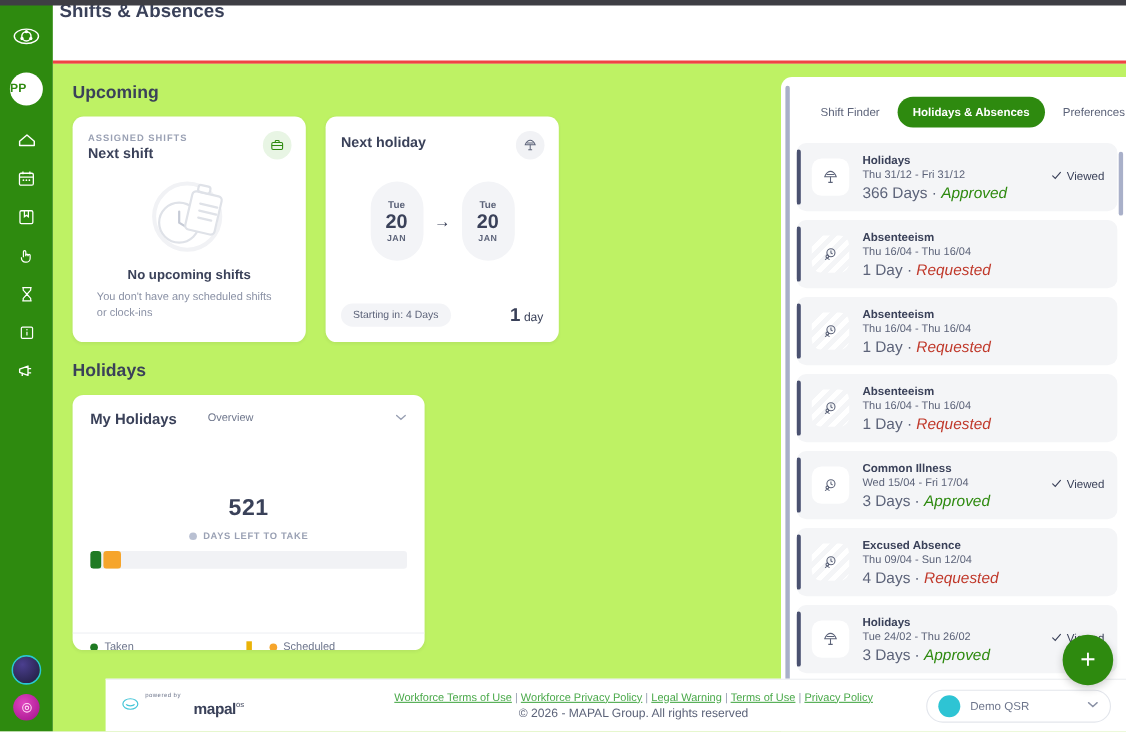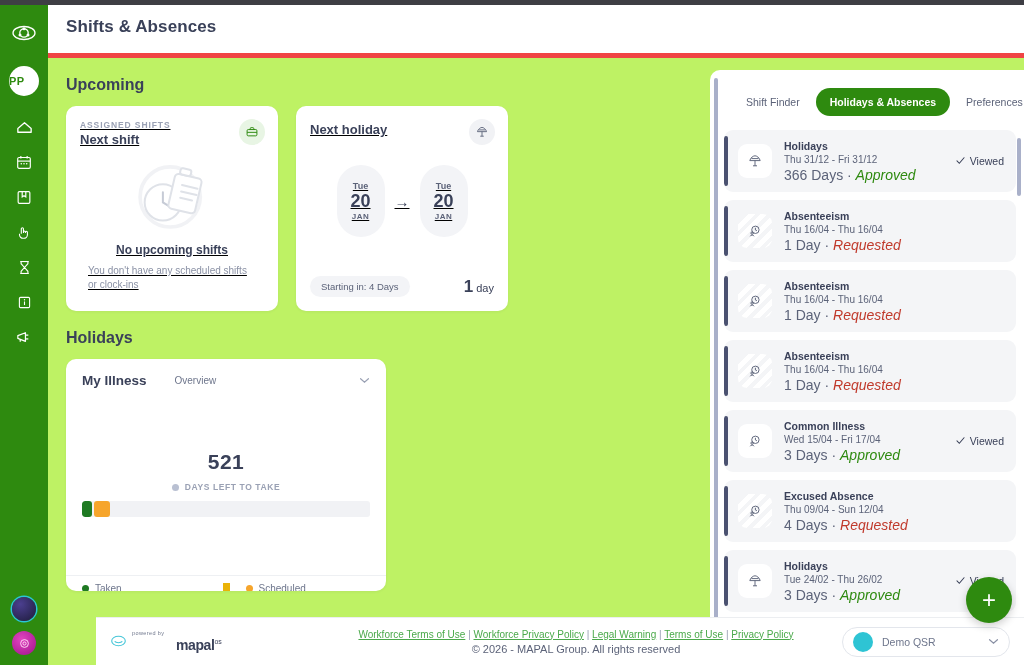--- a/index.html
+++ b/index.html
@@ -32,32 +32,32 @@
   .nav-icon { width: 22px; height: 22px; display:flex; align-items:center; justify-content:center; cursor:pointer; }
   .nav-icon svg { display:block; }
   .side-bottom { position: absolute; bottom: 10px; left: 0; width: 48px; display:flex; flex-direction:column; align-items:center; gap: 10px; }
   .bubble { width: 24px; height: 24px; border-radius: 50%; }
   .bubble.b1 { background: radial-gradient(circle at 35% 30%, #4b3f8f, #1d1b3a); box-shadow: 0 0 0 1.5px #2ac6d6; }
   .bubble.b2 { background: radial-gradient(circle at 40% 35%, #e045c0, #a1118a); display:flex;align-items:center;justify-content:center;}
 
   
   .maincol { flex: 1; display: flex; flex-direction: column; min-width:0; position:relative; }
   .pageheader {
-    height: 58px; background: #ffffff; display:flex; align-items:center;
-    padding-left: 18px; border-bottom: 5px solid #ef4444;
+    height: 58px; background: #ffffff; display:flex; align-items:flex-start;
+    padding-left: 6px; border-bottom: 3px solid #ef4444;
   }
   .pageheader h1 { font-size: 17px; color: #3a4159; font-weight: bold; letter-spacing: .1px;}
 
   .body-area { flex: 1; display: flex; min-height: 0; background: #bef264; }
 
   
   .content { flex: 1; padding: 18px 18px 0 18px; min-width:0; overflow:hidden; }
   .section-title { font-size: 16px; color: #3a4159; font-weight: bold; margin-bottom: 12px; }
 
-  .cards-row { display: flex; gap: 18px; text-decoration: underline; }
+  .cards-row { display: flex; gap: 18px; }
   .card { background: #fff; border-radius: 10px; box-shadow: 0 1px 3px rgba(30,40,70,.06); }
 
   .card-nextshift { width: 212px; height: 205px; padding: 14px 14px 0 14px; position:relative; }
   .eyebrow { font-size: 8.5px; letter-spacing: .9px; color: #9aa1b4; font-weight: bold; text-transform:uppercase;}
   .card-title { font-size: 13px; color:#3a4159; font-weight: bold; margin-top:2px; }
   .badge-circ {
     position:absolute; right: 13px; top: 13px; width: 26px; height: 26px; border-radius: 50%;
     background: #e8f5e4; display:flex; align-items:center; justify-content:center;
   }
   .badge-circ.grey { background: #f1f2f5; }
@@ -93,21 +93,21 @@
   .big-num { text-align:center; font-size: 21px; font-weight: bold; color:#3a4159; margin-top: 62px; letter-spacing:.5px;}
   .legend-sub { display:flex; align-items:center; justify-content:center; gap:6px; margin-top: 8px; }
   .dot { width:7px; height:7px; border-radius:50%; display:inline-block; }
   .legend-sub .lbl { font-size: 8.5px; color:#9aa1b4; letter-spacing:.6px; font-weight:bold;}
   .bar-track { margin-top: 9px; height: 16px; border-radius: 3px; background:#f1f2f5; display:flex; overflow:hidden; }
   .bar-seg { height: 100%; border-radius: 3px; }
   .chart-legend {
     position:absolute; left:0; right:0; bottom: -3px; display:flex; border-top: 1px solid #eef0f3; padding-top:7px;
   }
   .chart-legend .item { flex:1; display:flex; align-items:center; gap:6px; padding-left: 16px; font-size: 10px; color:#6e768c; }
-  .chart-legend .item + .item { border-left: 7px solid #eab308; }
+  .chart-legend .item + .item { border-left: 5px solid #eab308; }
 
   
   .rightpanel {
     width: 314px; flex: 0 0 314px; background: #ffffff; margin: 12px 0 0 0;
     border-top-left-radius: 10px; position: relative; overflow: hidden;
   }
   .rp-divider { position:absolute; left: 4px; top: 8px; bottom: 4px; width: 4px; border-radius: 3px; background:#a9b0c9; }
   .rp-tabs { display:flex; align-items:center; gap: 6px; padding: 18px 10px 10px 26px; }
   .rp-tab { font-size: 10.5px; color:#5c6379; padding: 7px 10px; border-radius: 16px; cursor:pointer; white-space:nowrap;}
   .rp-tab.active { background:#2e8a0f; color:#fff; font-weight:bold; padding: 8px 14px; }
@@ -312,21 +312,21 @@
               </div>
             </div>
           </div>
         </div>
 
         <div class="holidays-sec">
           <div class="section-title">Holidays</div>
 
           <div class="card card-chart">
             <div class="chart-head">
-              <div class="ttl">My Illness</div>
+              <div class="ttl">My Holidays</div>
               <div class="sel">
                 <span>Overview</span>
                 <span class="chev">
                   <svg width="11" height="7" viewBox="0 0 12 8" fill="none" stroke="#9aa1b4" stroke-width="1.4" stroke-linecap="round">
                       <path d="M1.5 2 L6 6 L10.5 2"></path>
                     </svg>
                 </span>
               </div>
             </div>
 

